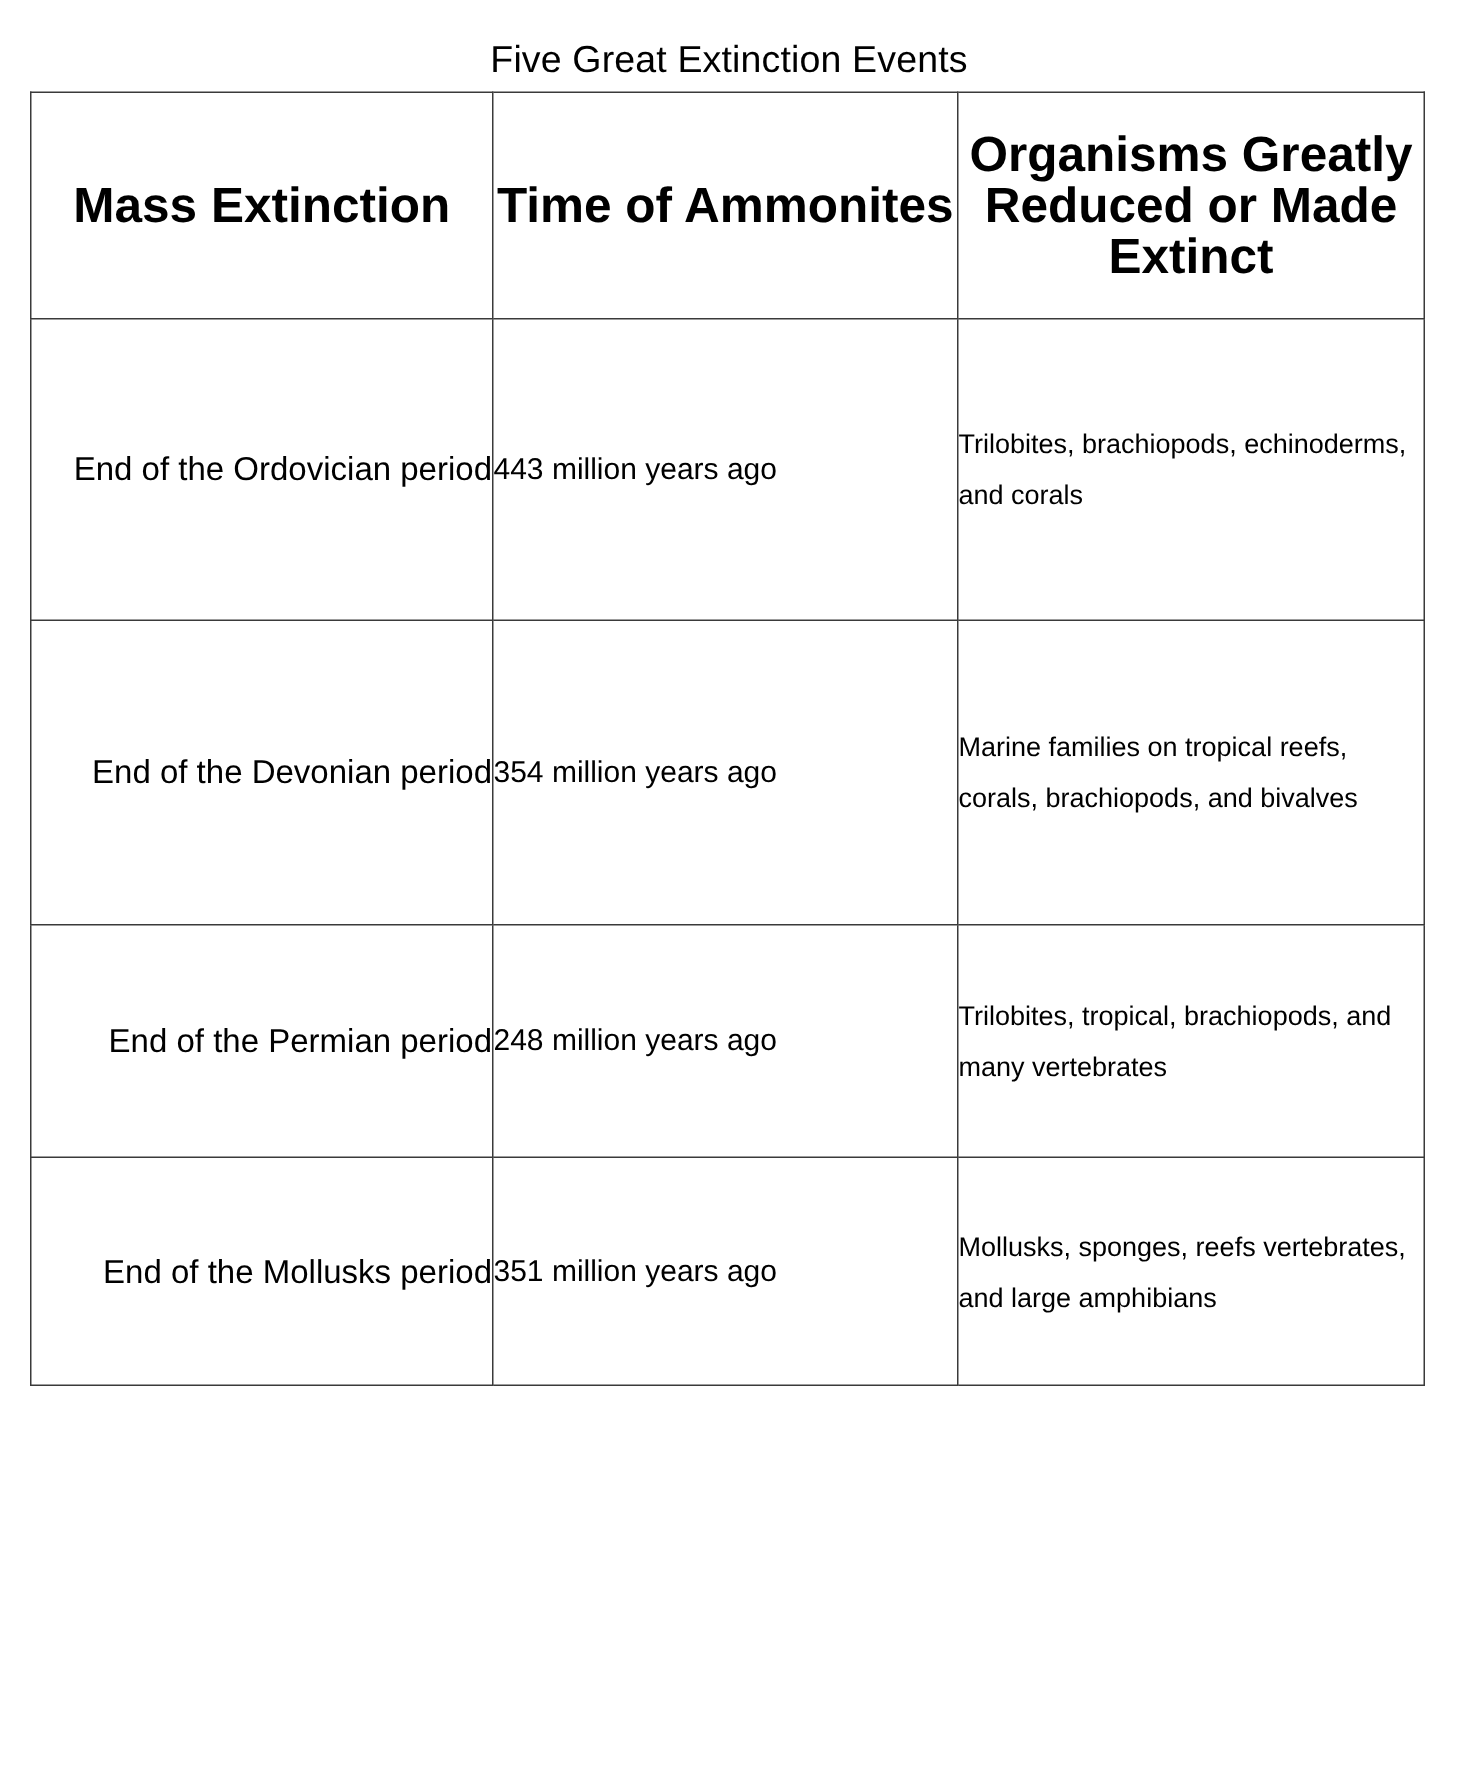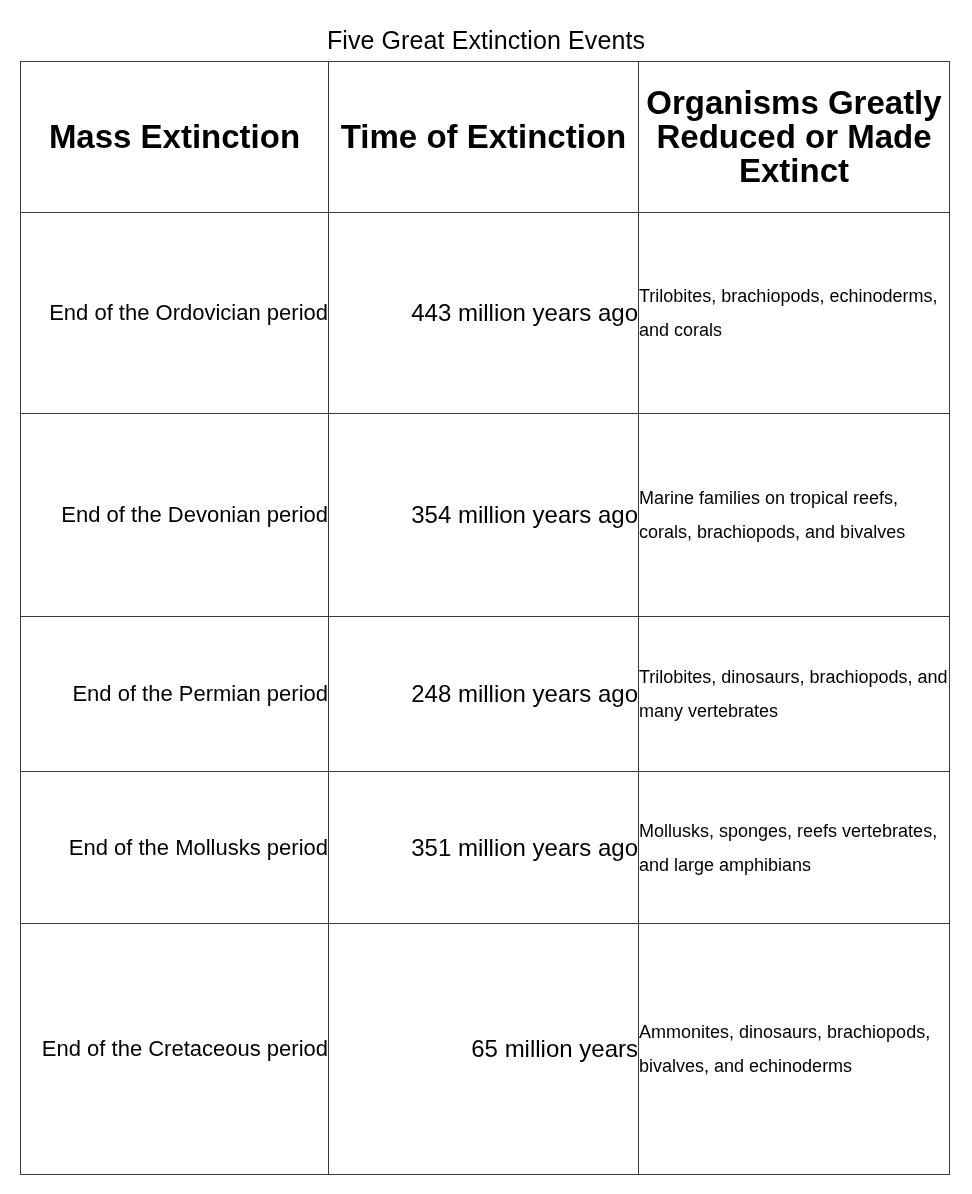--- a/index.html
+++ b/index.html
@@ -61,22 +61,22 @@
     vertical-align: middle;
   }
   .cell-period {
     text-align: right;
     font-size: 22px;
     line-height: 34px;
     padding: 6px 0 6px 6px;
     vertical-align: middle;
   }
   .cell-time {
-    text-align: right;
-    font-size: 24px;
+    text-align: left;
+    font-size: 20px;
     line-height: 34px;
     padding: 6px 4px;
     vertical-align: middle;
   }
   .cell-organisms {
     text-align: left;
     font-size: 18px;
     line-height: 34px;
     padding: 8px 4px 6px 6px;
     vertical-align: top;
@@ -96,46 +96,41 @@
 
   <table class="extinction-table">
     <colgroup>
       <col class="c1">
         <col class="c2">
         <col class="c3">
     </colgroup>
     <thead>
       <tr>
         <th class="hdr">Mass Extinction</th>
-        <th class="hdr">Time of Extinction</th>
+        <th class="hdr">Time of Ammonites</th>
         <th class="hdr">Organisms Greatly Reduced or Made Extinct</th>
       </tr>
     </thead>
     <tbody>
       <tr class="r1">
         <td class="cell-period">End of the Ordovician period</td>
         <td class="cell-time">443 million years ago</td>
         <td class="cell-organisms">Trilobites, brachiopods, echinoderms, and corals</td>
       </tr>
       <tr class="r2">
         <td class="cell-period">End of the Devonian period</td>
         <td class="cell-time">354 million years ago</td>
         <td class="cell-organisms">Marine families on tropical reefs, corals, brachiopods, and bivalves</td>
       </tr>
       <tr class="r3">
         <td class="cell-period">End of the Permian period</td>
         <td class="cell-time">248 million years ago</td>
-        <td class="cell-organisms">Trilobites, dinosaurs, brachiopods, and many vertebrates</td>
+        <td class="cell-organisms">Trilobites, tropical, brachiopods, and many vertebrates</td>
       </tr>
       <tr class="r4">
         <td class="cell-period">End of the Mollusks period</td>
         <td class="cell-time">351 million years ago</td>
         <td class="cell-organisms">Mollusks, sponges, reefs vertebrates, and large amphibians</td>
-      </tr>
-      <tr class="r5">
-        <td class="cell-period">End of the Cretaceous period</td>
-        <td class="cell-time">65 million years</td>
-        <td class="cell-organisms">Ammonites, dinosaurs, brachiopods, bivalves, and echinoderms</td>
       </tr>
     </tbody>
   </table>
 
 </div>
 
 </body></html>

